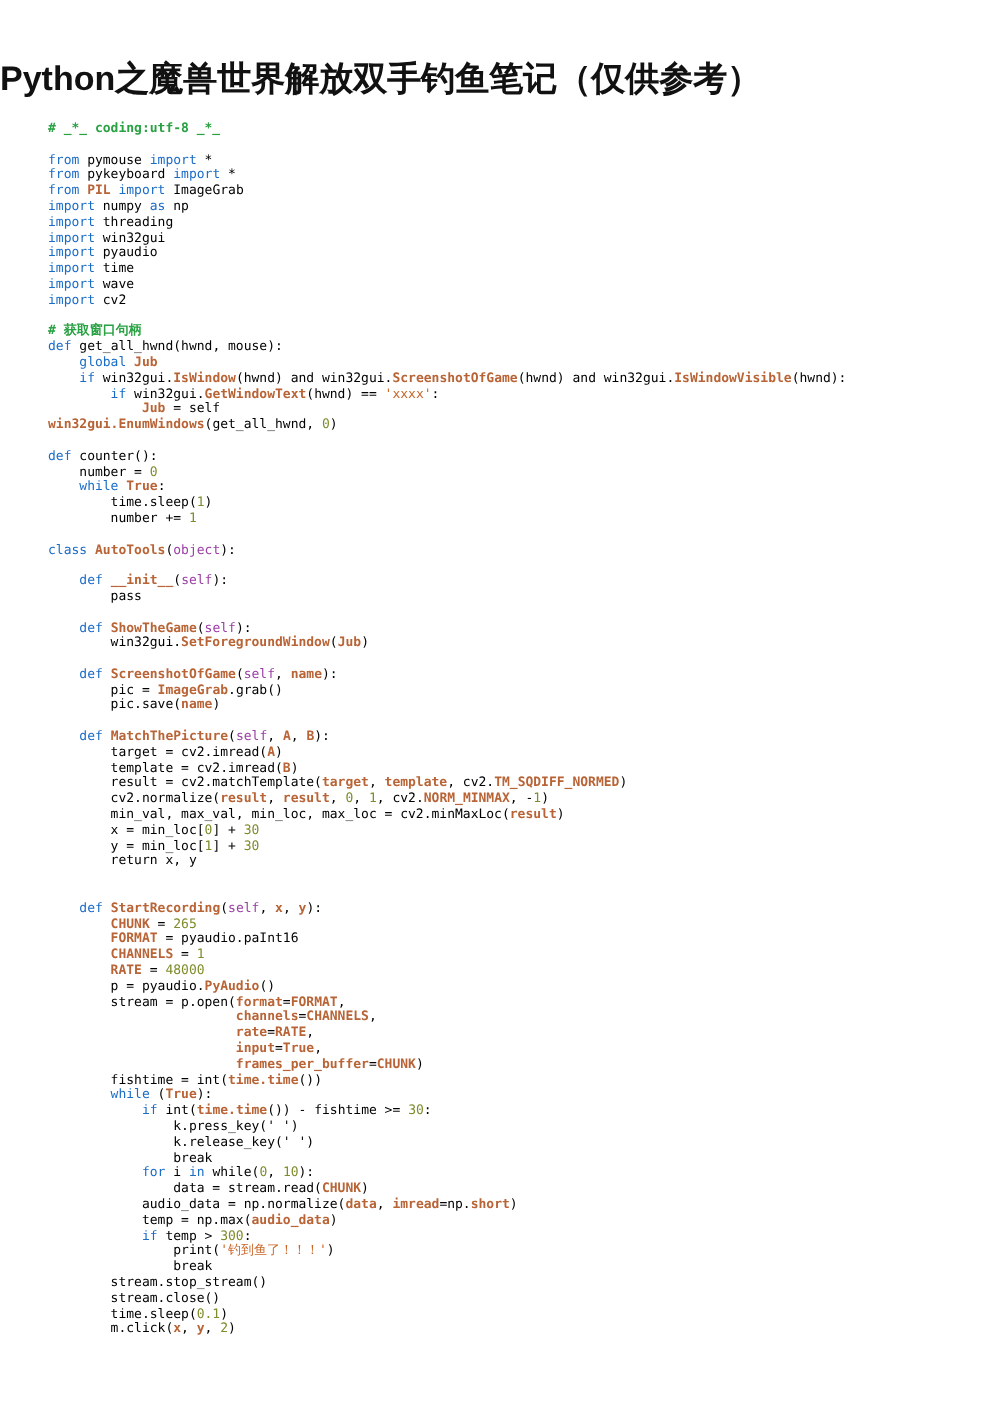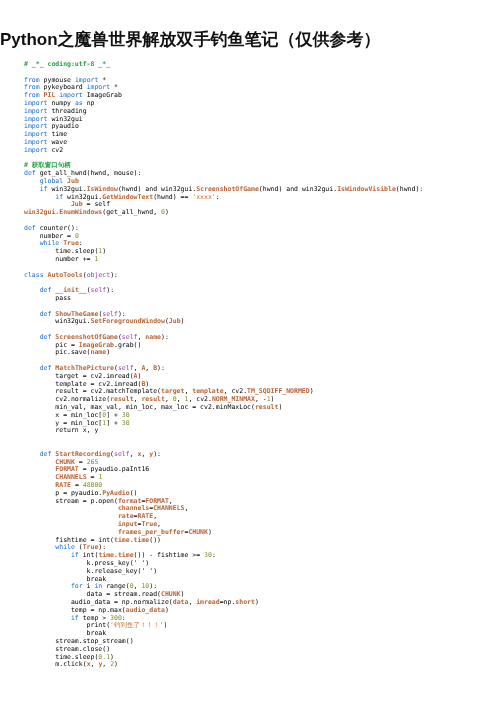--- a/index.html
+++ b/index.html
@@ -95,21 +95,21 @@
 <span class="c-brown">                        channels</span><span>=</span><span class="c-brown">CHANNELS</span><span>,</span>
 <span class="c-brown">                        rate</span><span>=</span><span class="c-brown">RATE</span><span>,</span>
 <span class="c-brown">                        input</span><span>=</span><span class="c-brown">True</span><span>,</span>
 <span class="c-brown">                        frames_per_buffer</span><span>=</span><span class="c-brown">CHUNK</span><span>)</span>
 <span>        fishtime = int(</span><span class="c-brown">time.time</span><span>())</span>
 <span class="c-kw">        while</span><span> (</span><span class="c-brown">True</span><span>):</span>
 <span class="c-kw">            if</span><span> int(</span><span class="c-brown">time.time</span><span>()) - fishtime &gt;= </span><span class="c-num">30</span><span>:</span>
 <span>                k.press_key(' ')</span>
 <span>                k.release_key(' ')</span>
 <span>                break</span>
-<span class="c-kw">            for</span><span> i </span><span class="c-kw">in</span><span> range(</span><span class="c-num">0</span><span>, </span><span class="c-num">10</span><span>):</span>
+<span class="c-kw">            for</span><span> i </span><span class="c-kw">in</span><span> while(</span><span class="c-num">0</span><span>, </span><span class="c-num">10</span><span>):</span>
 <span>                data = stream.read(</span><span class="c-brown">CHUNK</span><span>)</span>
 <span>            audio_data = np.normalize(</span><span class="c-brown">data</span><span>, </span><span class="c-brown">imread</span><span>=np.</span><span class="c-brown">short</span><span>)</span>
 <span>            temp = np.max(</span><span class="c-brown">audio_data</span><span>)</span>
 <span class="c-kw">            if</span><span> temp &gt; </span><span class="c-num">300</span><span>:</span>
 <span>                print(</span><span class="c-str">'钓到鱼了！！！'</span><span>)</span>
 <span>                break</span>
 <span>        stream.stop_stream()</span>
 <span>        stream.close()</span>
 <span>        time.sleep(</span><span class="c-num">0.1</span><span>)</span>
 <span>        m.click(</span><span class="c-brown">x</span><span>, </span><span class="c-brown">y</span><span>, </span><span class="c-num">2</span><span>)</span>

